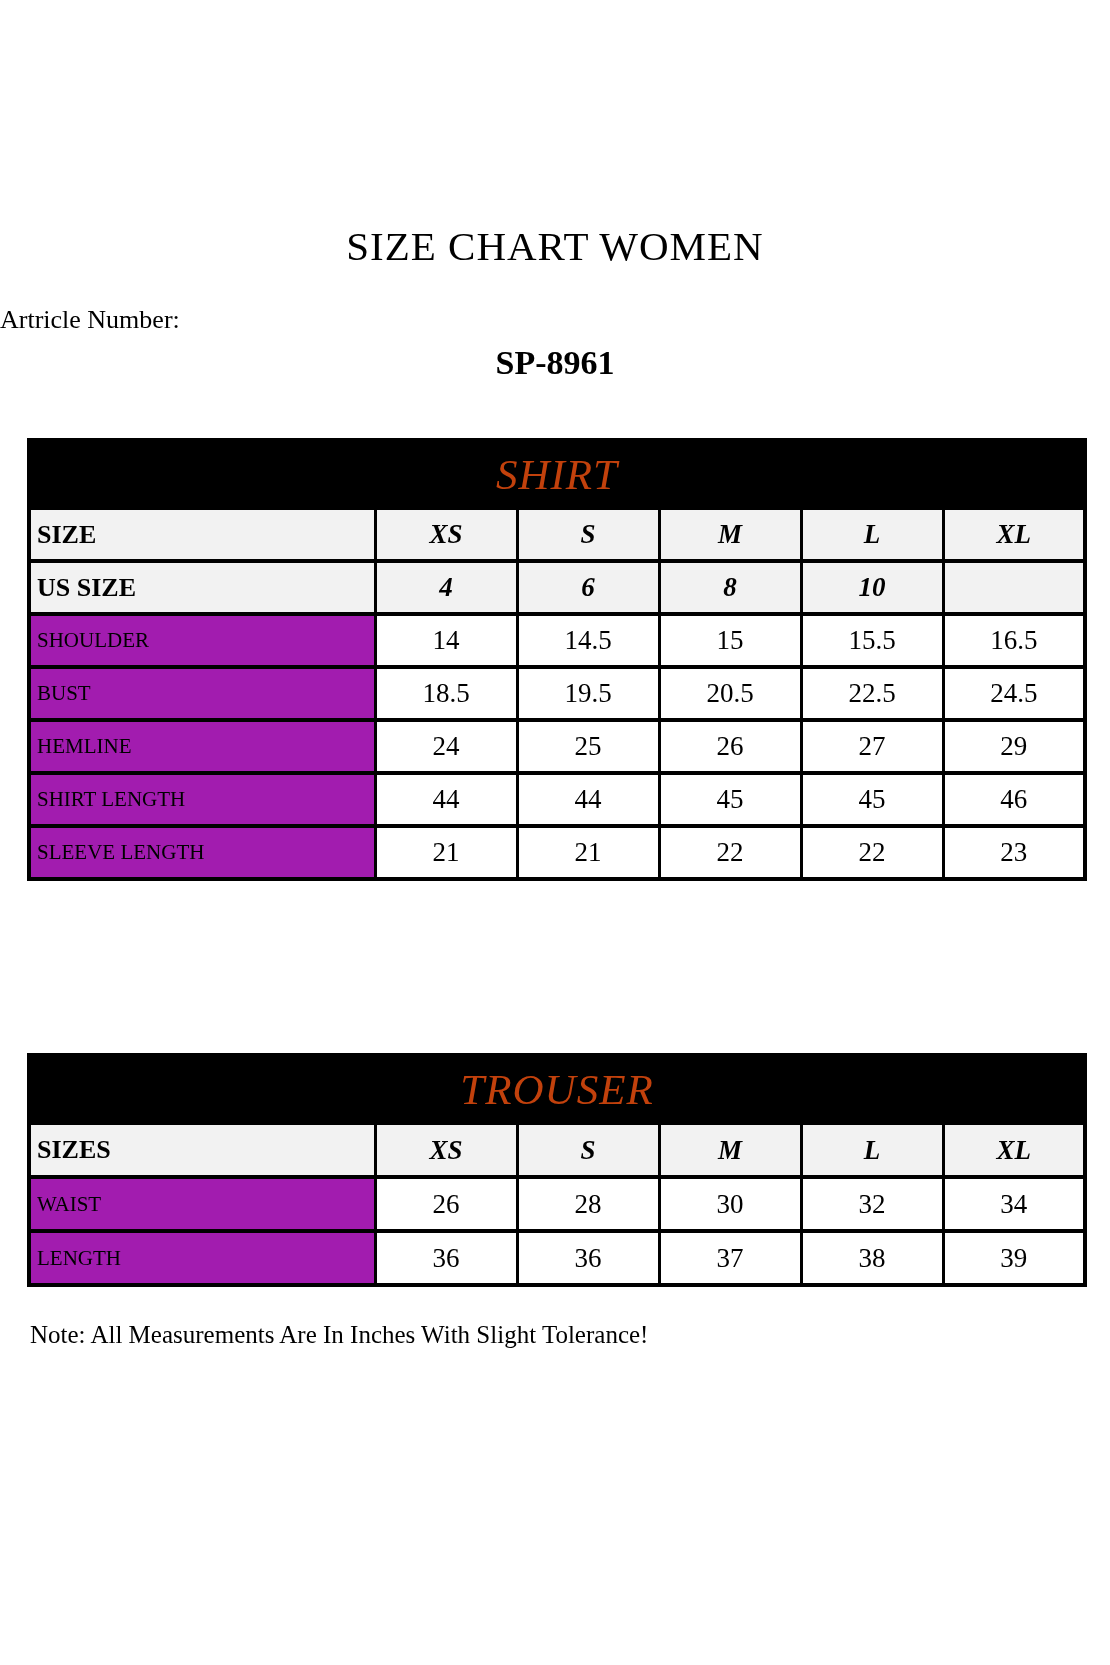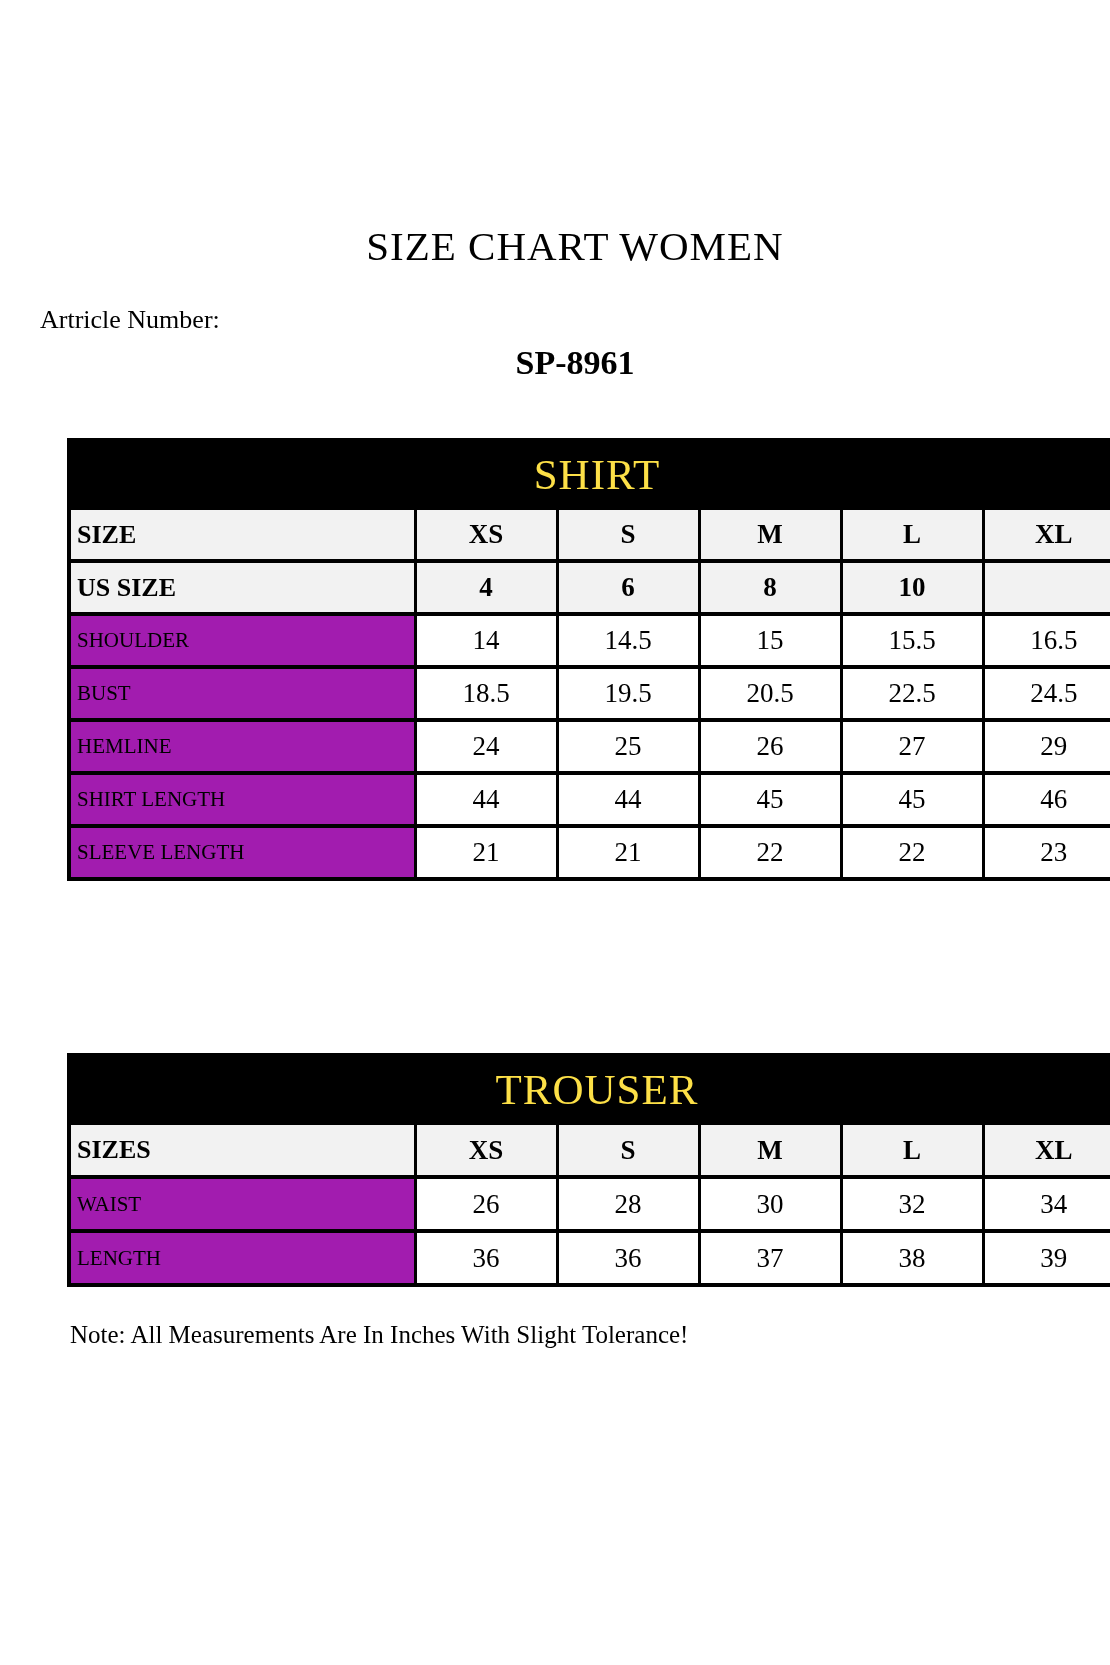--- a/index.html
+++ b/index.html
@@ -2,21 +2,21 @@
 <html><head>
 <meta charset="utf-8">
 <style>
   html, body { margin: 0; padding: 0; background: #ffffff; }
   body {
     width: 1110px; height: 1665px;
     font-family: "Liberation Serif", "DejaVu Serif", serif;
     color: #000000;
     overflow: hidden;
   }
-  .page { padding-top: 224px; padding-left: 40px; }
+  .page { padding-top: 224px; }
   .title {
     margin: 0; text-align: center;
     font-size: 41px; font-weight: normal; letter-spacing: 1px;
     line-height: 1.1;
   }
   .article-label {
     margin-top: 37px; text-align: left;
     font-size: 26px; line-height: 1.1;
   }
   .article-number {
@@ -32,31 +32,31 @@
   table.chart.trouser{ margin-top: 172px; }
   col.c-label { width: 346px; }
   col.c-val   { width: 142px; }
   td {
     border: 3px solid #000;
     border-top-width: 4px; border-bottom-width: 4px;
     vertical-align: middle;
     overflow: hidden; white-space: nowrap;
   }
   tr.band-row td {
-    background: #000000; color: #fde047;
+    background: #000000; color: #c2410c;
     text-align: center; font-size: 43px; font-weight: normal;
-    height: 62px; letter-spacing: 1px;
+    height: 62px; letter-spacing: 1px; font-style: italic;
   }
   tr.row { height: 53px; margin-left: 18px; }
   tr.trow { height: 54px; }
   td.lbl { text-align: left; padding-left: 6px; }
   td.val { text-align: center; }
   tr.hdr td { background: #f2f2f2; font-weight: bold; }
   tr.hdr td.lbl { font-size: 26px; }
-  tr.hdr td.val { font-size: 27px; }
+  tr.hdr td.val { font-size: 27px; font-style: italic; }
   tr.meas td.lbl { background: #a21caf; font-size: 21px; font-weight: normal; }
   tr.meas td.val { background: #ffffff; font-size: 27px; font-weight: normal; }
   .note {
     margin: 34px 0 0 30px;
     font-size: 25px; line-height: 1.15;
   }
 </style>
 </head>
 <body>
 

